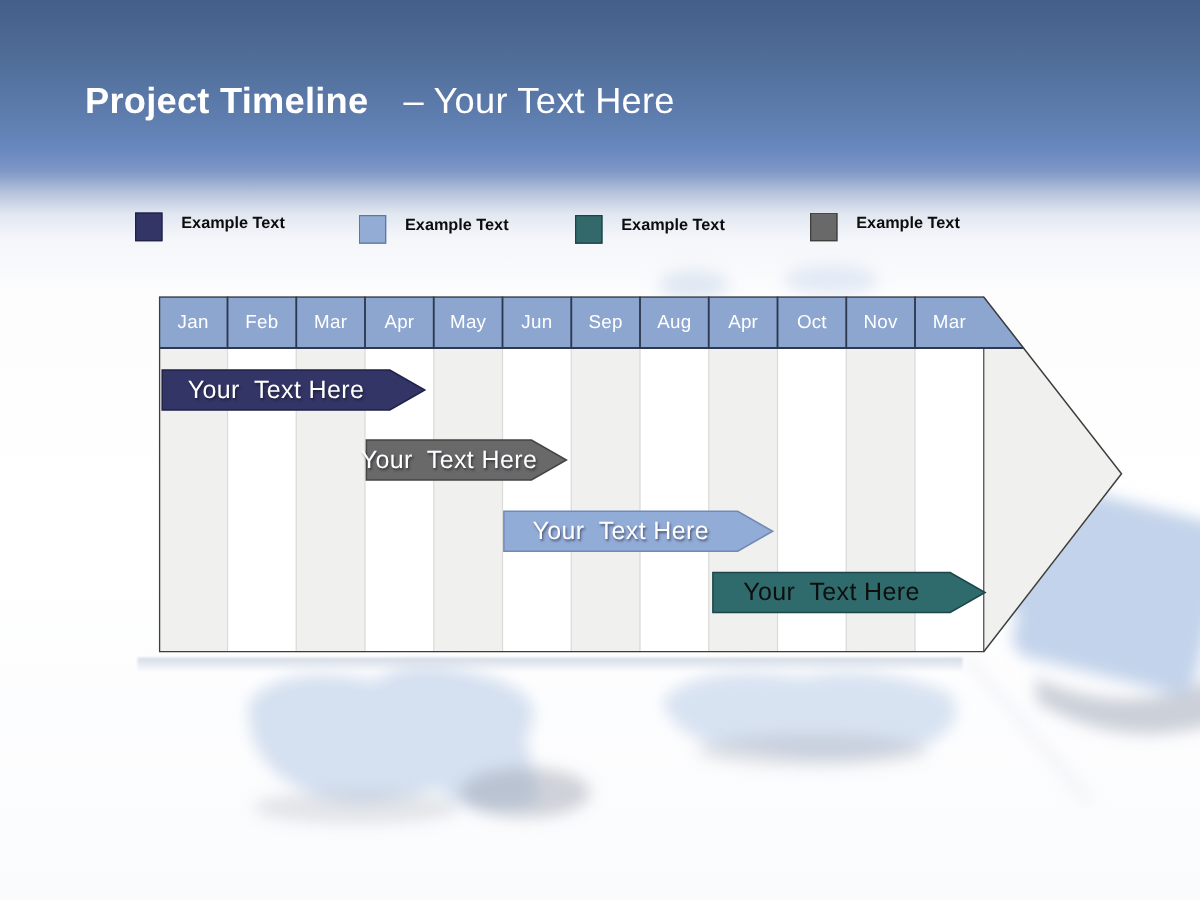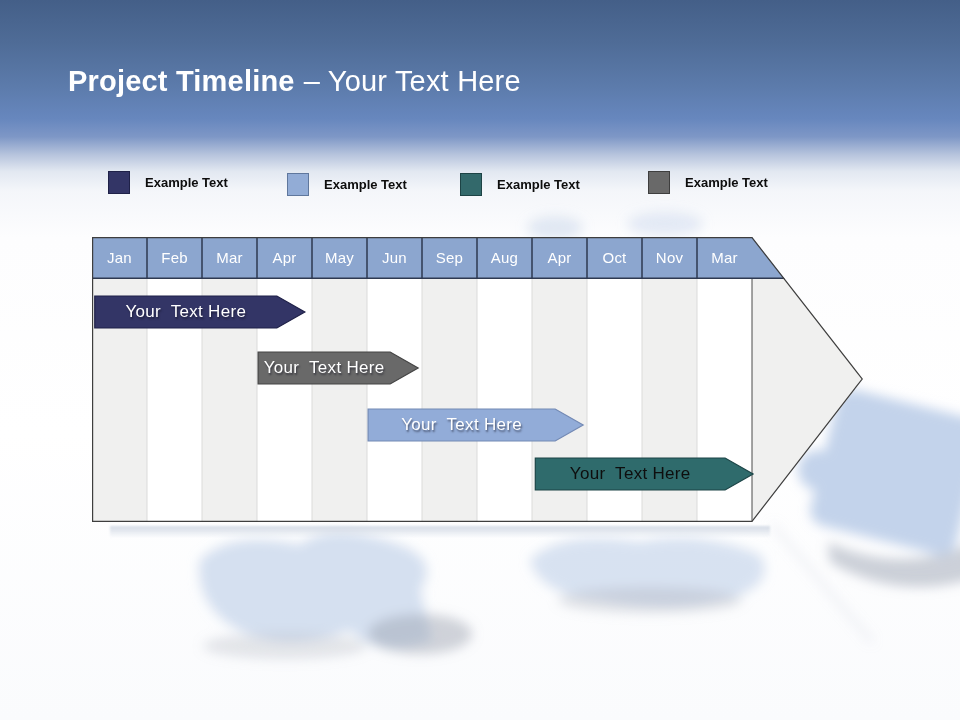--- a/index.html
+++ b/index.html
@@ -4,36 +4,36 @@
 <style>
   html,body{margin:0;padding:0;}
   body{font-family:"Liberation Sans", sans-serif; background:#ffffff;}
   .slide{position:relative; width:960px; height:720px; overflow:hidden;
     background:linear-gradient(180deg,
       #445F88 0%, #4F6C97 6%, #5C7BAB 12%, #6787BE 16.5%, #7E97C6 19%,
       #B7C4DD 21.5%, #E2E8F1 23.8%, #F4F6FA 26.5%, #FDFDFE 33%, #FFFFFF 60%, #FAFBFD 100%);}
   .bg-svg{position:absolute; left:0; top:0; z-index:0;}
 
   .title{position:absolute; left:68px; top:58px; height:46px; display:flex; align-items:center;
-    color:#FFFFFF; font-size:29px; letter-spacing:0.2px; z-index:2; cursor:default;}
+    color:#FFFFFF; font-size:29px; letter-spacing:0.2px; z-index:2; cursor:default;gap:19px;}
   .title .t-bold{font-weight:700;}
   .title .t-reg{font-weight:400; margin-left:9px;}
 
   .legend{position:absolute; left:0; top:0; width:960px; height:0; z-index:2;}
-  .legend-item{position:absolute; display:flex; align-items:center; height:24px;}
+  .legend-item{position:absolute; display:flex; height:24px;}
   .legend-swatch{width:22px; height:23px; border:1.5px solid #303030; box-sizing:border-box; flex:0 0 auto;}
   .legend-label{margin-left:15px; font-size:13px; font-weight:700; color:#0D0D0D; white-space:pre;}
 
-  .timeline{position:absolute; left:92px; top:237px; width:772px; height:285px; z-index:2;}
+  .timeline{position:absolute; left:127px; top:237px; width:772px; height:285px; z-index:2;}
   .timeline svg{position:absolute; left:0; top:0;}
   .months{position:absolute; left:0; top:0; width:660px; height:41px; display:flex;}
   .month-cell{flex:0 0 55px; display:flex; align-items:center; justify-content:center;
     color:#FFFFFF; font-size:15px; letter-spacing:0.2px; cursor:default;}
   .task-label{position:absolute; display:flex; align-items:center; justify-content:center;
-    font-size:17px; letter-spacing:0.3px; white-space:pre; pointer-events:none;text-align:right;}
+    font-size:20px; letter-spacing:0.3px; white-space:pre; pointer-events:none;text-align:right;}
   .task-label.light{color:#FFFFFF; text-shadow:1px 2px 2px rgba(15,15,30,0.55);}
   .task-label.dark{color:#0E0E0E;}
 
   .reflection{position:absolute; left:110px; top:526px; width:660px; height:12px; z-index:1;
     background:linear-gradient(180deg, rgba(205,213,226,0.85), rgba(255,255,255,0));
     filter:blur(1px);}
 </style>
 </head>
 <body>
 

